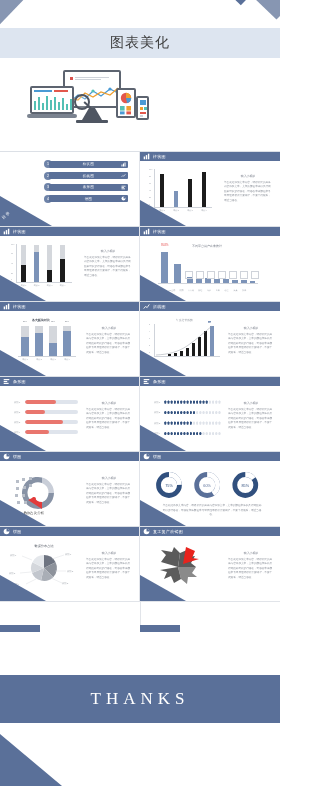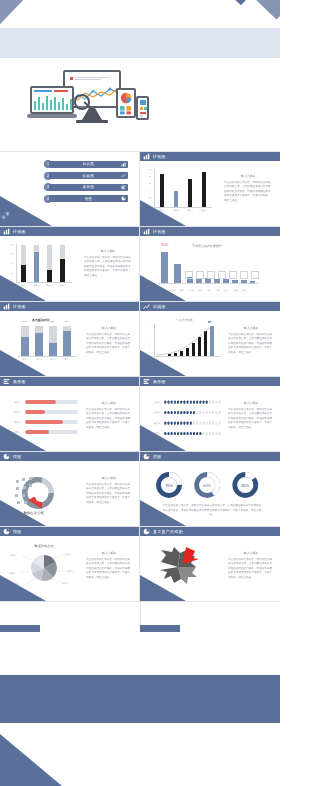--- a/index.html
+++ b/index.html
@@ -95,20 +95,21 @@
 <body>
 
 <div class="page">
 
   <div class="hero">
     <div class="stripe" style="left:-24px;top:0px;"></div>
     <div class="stripe light" style="left:-62px;top:2px;height:60px;"></div>
     <div class="stripe" style="left:225px;top:-10px;width:220px;"></div>
     <div class="stripe light" style="left:252px;top:-4px;width:220px;height:34px;"></div>
     <div class="titleband"></div>
+    <div class="title">图表美化</div>
 
     <div class="art">
       <div class="dev monitor">
         <div class="screen">
           <div style="position:absolute;left:3px;top:3px;width:3px;height:3px;background:#d9534f;"></div>
           <div style="position:absolute;left:8px;top:3px;width:34px;height:1px;background:#cfd3da;"></div>
           <div style="position:absolute;left:8px;top:5px;width:26px;height:1px;background:#cfd3da;"></div>
           <svg width="54" height="20" viewBox="0 0 54 20" style="position:absolute;left:1px;top:12px;">
             <polyline points="2,16 10,9 17,13 25,5 33,10 42,3 50,7" fill="none" stroke="#4a9ad4" stroke-width="1.2"></polyline>
             <polyline points="2,12 10,14 17,7 25,11 33,6 42,9 50,2" fill="none" stroke="#f0a030" stroke-width="1.2"></polyline>
@@ -698,16 +699,17 @@
     </div>
     <div class="corner"></div>
   </div>
 
   <div class="hrule" style="top:601px;"></div>
 
   <div class="thanks" style="top:625px;">
     <div class="tri2"></div>
     <div class="tri3"></div>
     <div class="band"></div>
+    <div class="txt">THANKS</div>
     <div class="tri"></div>
   </div>
 
 </div>
 
 </body></html>

